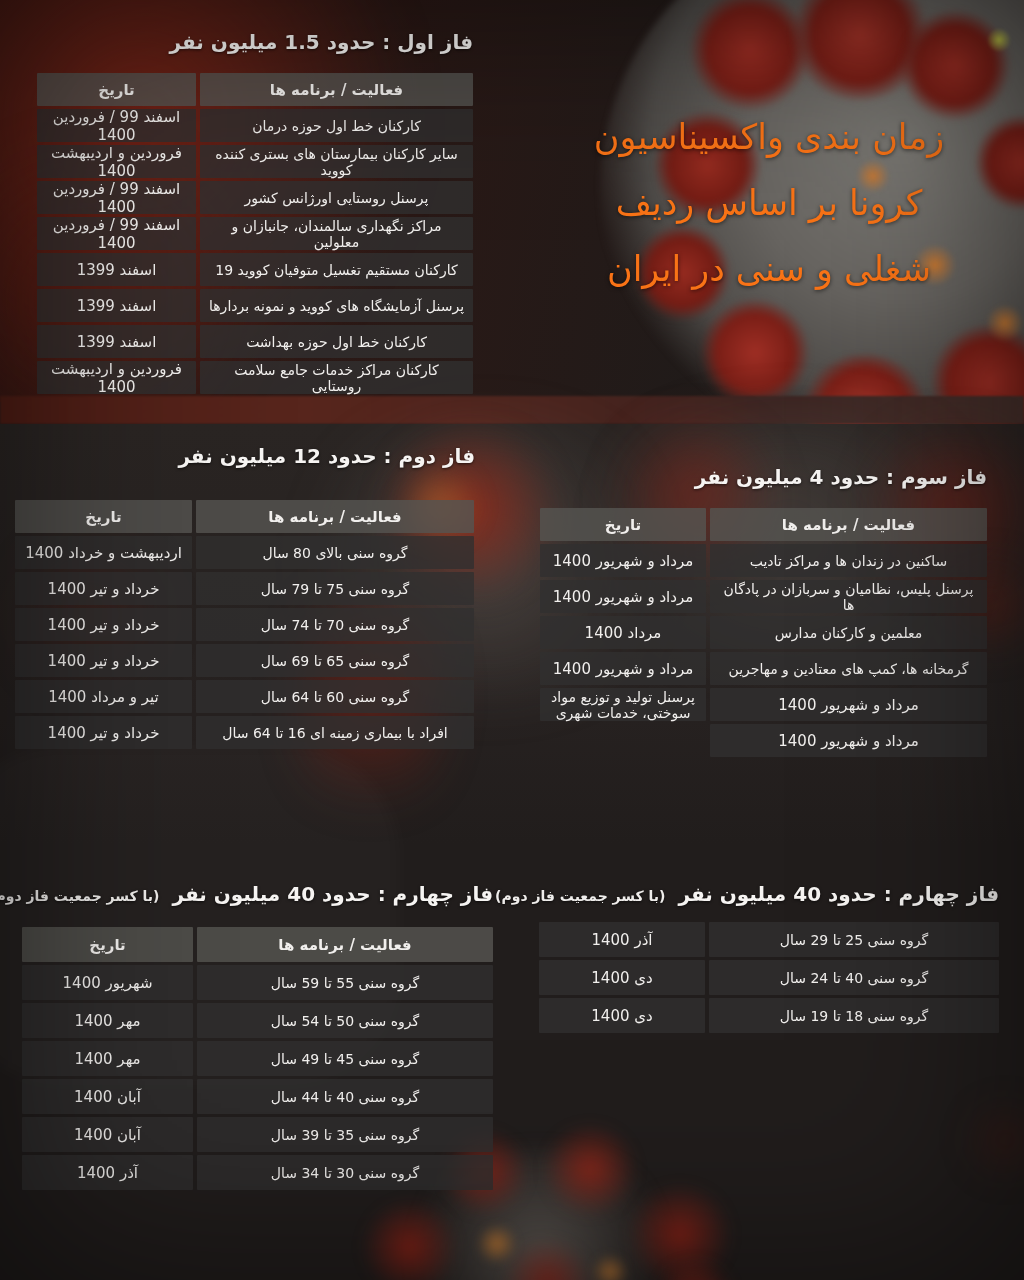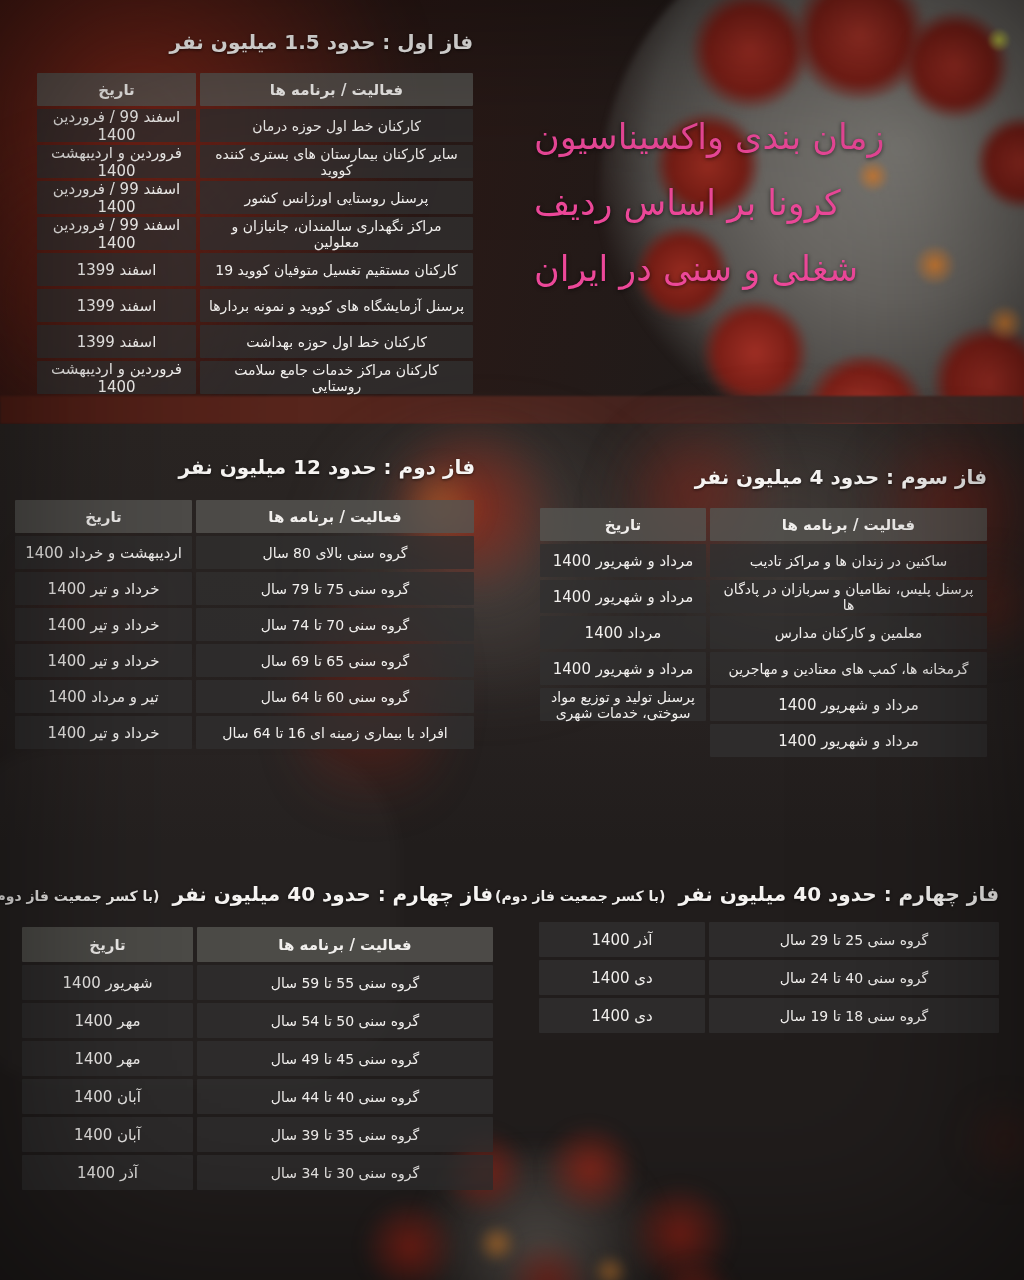--- a/index.html
+++ b/index.html
@@ -11,21 +11,21 @@
   }
   .canvas::after{
     content:"";position:absolute;inset:0;pointer-events:none;
     box-shadow:inset 0 0 200px rgba(0,0,0,.55);
   }
   .blob{position:absolute;border-radius:50%;pointer-events:none;}
   .strip{position:absolute;pointer-events:none;}
 
   .main-title{
     position:absolute;left:534px;top:104px;width:470px;
-    text-align:left;color:#ec4899;font-size:35px;line-height:66px;
+    text-align:center;color:#f97316;font-size:35px;line-height:66px;
     text-shadow:0 1px 4px rgba(0,0,0,.6);
   }
   .section-title{
     position:absolute;color:#f6f4f2;font-weight:bold;font-size:20px;
     white-space:nowrap;text-align:right;text-shadow:0 1px 3px rgba(0,0,0,.6);
   }
   .section-title .sub{font-size:14px;font-weight:bold;margin-right:6px;color:#efedeb;}
 
   .vtable{position:absolute;display:grid;column-gap:4px;row-gap:3px;}
   .vtable .cell{
@@ -37,21 +37,21 @@
   .vtable .hcell{background:rgba(86,84,81,.82);font-weight:bold;font-size:15px;}
   .vtable .dcell{font-size:15px;}
 
   #t1{left:37px;top:73px;grid-template-columns:273px 159px;grid-auto-rows:33px;}
   #t2{left:15px;top:500px;grid-template-columns:278px 177px;grid-auto-rows:33px;}
   #t3{left:540px;top:508px;grid-template-columns:277px 166px;grid-auto-rows:33px;}
   #t4{left:22px;top:927px;grid-template-columns:296px 171px;grid-auto-rows:35px;}
   #t5{left:539px;top:922px;grid-template-columns:290px 166px;grid-auto-rows:35px;}
 
   #title1{right:551px;top:30px;}
-  #title2{right:549px;top:455px;}
+  #title2{right:549px;top:444px;}
   #title3{right:37px;top:465px;}
   #title4{right:531px;top:882px;}
   #title5{right:25px;top:882px;}
 </style>
 </head>
 <body>
 
 <div class="canvas">
 
   <div>

